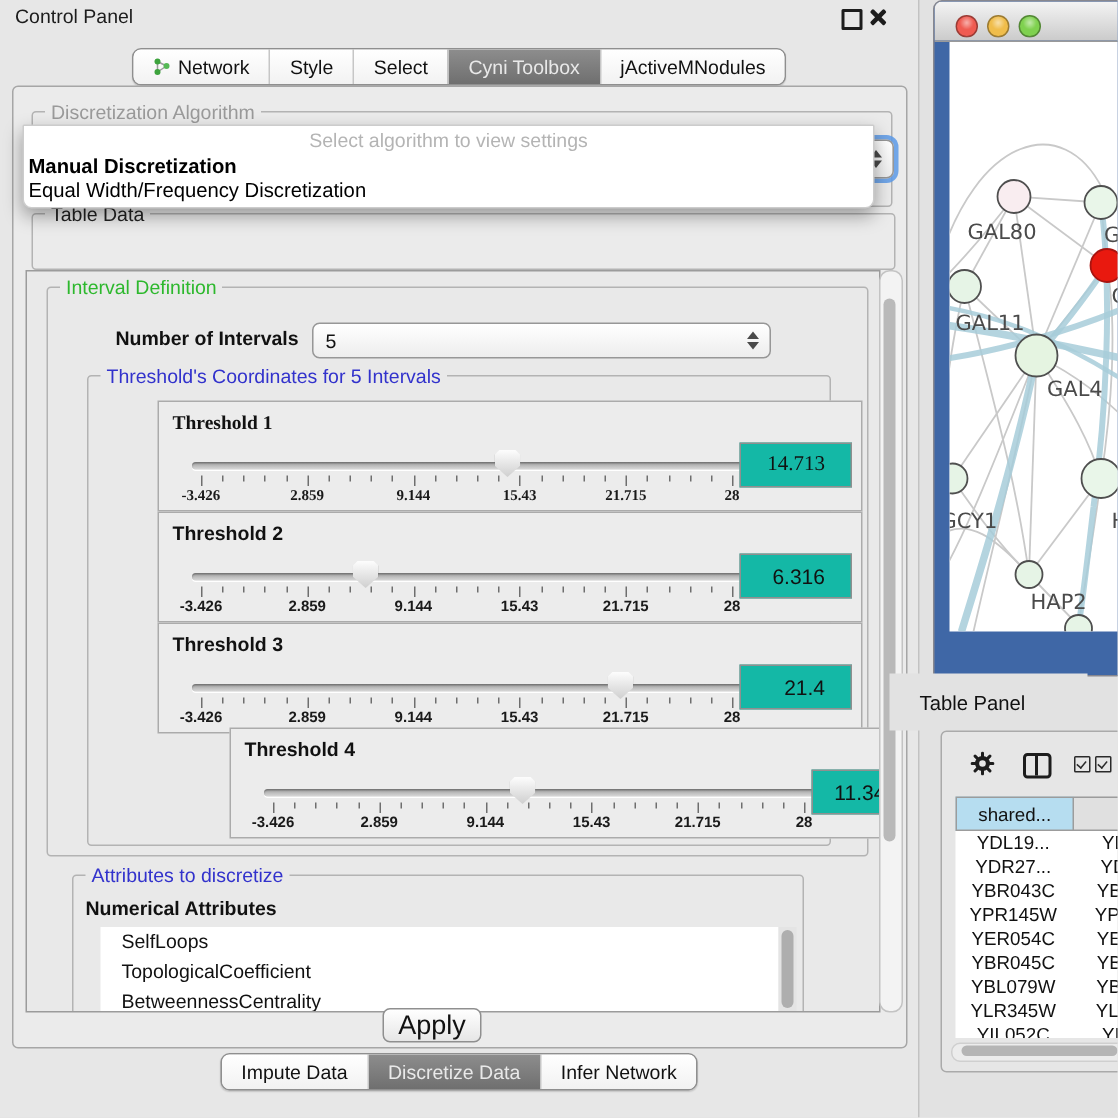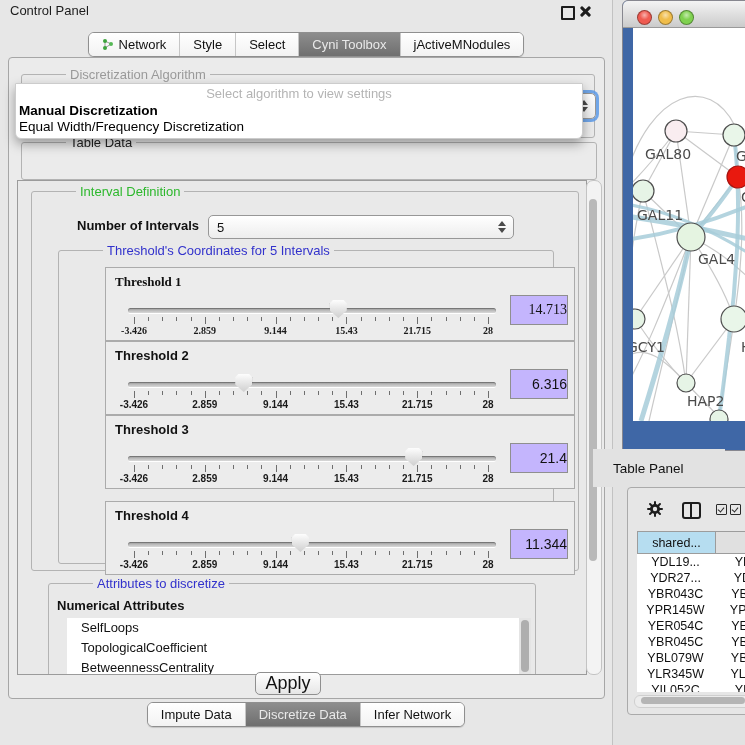--- a/index.html
+++ b/index.html
@@ -25,21 +25,21 @@
                  background:linear-gradient(#ffffff,#f2f2f2);cursor:default;white-space:nowrap;}
   .tabstrip .tab + .tab{border-left:1px solid #c6c6c6;}
   .tabstrip .tab.selected{background:linear-gradient(#8d8d8d,#6f6f6f);color:#e9e9e9;}
   .cp-tabs{left:0;top:32px;width:612px;display:flex;justify-content:center;}
   .cp-bottom-tabs{left:0;top:702px;width:612px;display:flex;justify-content:center;}
 
   
   .cp-content{left:8px;top:57px;width:595px;height:640px;background:#ebebeb;border:1px solid #a6a6a6;border-radius:4px;}
 
   .fieldset{position:absolute;border:1px solid #b3b3b3;border-radius:3px;}
-  .legend{position:absolute;top:-8px;left:8px;padding:0 4px;font-size:13px;background:#ebebeb;white-space:nowrap;margin-left:36px;}
+  .legend{position:absolute;top:-8px;left:8px;padding:0 4px;font-size:13px;background:#ebebeb;white-space:nowrap;}
   .legend.green{color:#2db82d;}
   .legend.blue{color:#3232cc;}
   .legend.dim{color:#9a9a9a;}
 
   .combo{position:absolute;background:linear-gradient(#ffffff,#ededed);border:1px solid #979797;border-radius:5px;
          font-size:13px;color:#111;display:flex;align-items:center;padding:0 8px;}
   .combo .arrows{position:absolute;right:7px;top:0;bottom:0;display:flex;flex-direction:column;justify-content:center;gap:2px;}
   .combo .arrows i{display:block;width:0;height:0;border-left:4px solid transparent;border-right:4px solid transparent;}
   .combo .arrows i.up{border-bottom:5px solid #4a4a4a;}
   .combo .arrows i.dn{border-top:5px solid #4a4a4a;}
@@ -65,22 +65,22 @@
   .th-label{position:absolute;left:9px;top:6px;font-weight:bold;font-size:13px;color:#111;}
   .th-track{position:absolute;left:22px;top:40px;width:368px;height:5px;border-radius:3px;
             background:linear-gradient(#9f9f9f,#d9d9d9);box-shadow:inset 0 1px 1px rgba(0,0,0,.3),0 1px 0 #fff;}
   .th-thumb{position:absolute;top:32px;width:17px;height:18px;background:linear-gradient(#fdfdfd,#cfcfcf);
             clip-path:polygon(18% 0,82% 0,100% 18%,100% 58%,50% 100%,0 58%,0 18%);
             filter:drop-shadow(0 0 1px #6f6f6f);}
   .tick{position:absolute;width:1px;background:#6e6e6e;}
   .tick.major{top:49px;height:7px;}
   .tick.minor{top:49px;height:4px;}
   .ticklabel{position:absolute;top:57px;font-size:10px;font-weight:bold;color:#1a1a1a;transform:translateX(-50%);white-space:nowrap;}
-  .th-value{position:absolute;right:6px;top:27px;width:56px;height:28px;background:#c4b5fd;border:1px solid #8f8f8f;
-            font-size:14px;color:#111;text-align:right;line-height:28px;padding-right:0;}
+  .th-value{position:absolute;right:6px;top:27px;width:56px;height:28px;background:#14b8a6;border:1px solid #8f8f8f;
+            font-size:14px;color:#111;text-align:right;line-height:28px;padding-right:17px;}
 
   
   .attr-list{position:absolute;background:#fff;overflow:hidden;}
   .attr-item{font-size:13px;line-height:20px;padding-left:14px;color:#111;white-space:nowrap;}
   .list-vbar{position:absolute;width:12px;background:#e4e4e4;}
   .list-vbar .thumb{position:absolute;left:2px;top:2px;width:8px;height:52px;background:#aeaeae;border-radius:4px;}
 
   .apply-btn{left:246px;top:614px;width:64px;height:21px;background:linear-gradient(#ffffff,#e6e6e6);
              border:1px solid #8f8f8f;border-radius:5px;font-size:18px;color:#111;text-align:center;line-height:20px;}
 
@@ -298,21 +298,21 @@
                   <span class="ticklabel" style="left: 311.2px;">21.715</span>
                   <span class="tick minor" style="left: 325.36px;"></span>
                   <span class="tick minor" style="left: 339.52px;"></span>
                   <span class="tick minor" style="left: 353.68px;"></span>
                   <span class="tick minor" style="left: 367.84px;"></span>
                   <span class="tick major" style="left: 382px;"></span>
                   <span class="ticklabel" style="left: 382px;">28</span>
                   <div class="th-thumb" style="left: 299.154px;"></div>
                   <div class="th-value">21.4</div>
                 </div>
-                <div class="th-panel" style="top: 250px;">
+                <div class="th-panel" style="top: 234px; margin-left: 48px;">
                   <div class="th-label">Threshold 4</div>
                   <div class="th-track"></div>
                   <span class="tick major" style="left: 28px;"></span>
                   <span class="ticklabel" style="left: 28px;">-3.426</span>
                   <span class="tick minor" style="left: 42.16px;"></span>
                   <span class="tick minor" style="left: 56.32px;"></span>
                   <span class="tick minor" style="left: 70.48px;"></span>
                   <span class="tick minor" style="left: 84.64px;"></span>
                   <span class="tick major" style="left: 98.8px;"></span>
                   <span class="ticklabel" style="left: 98.8px;">2.859</span>

